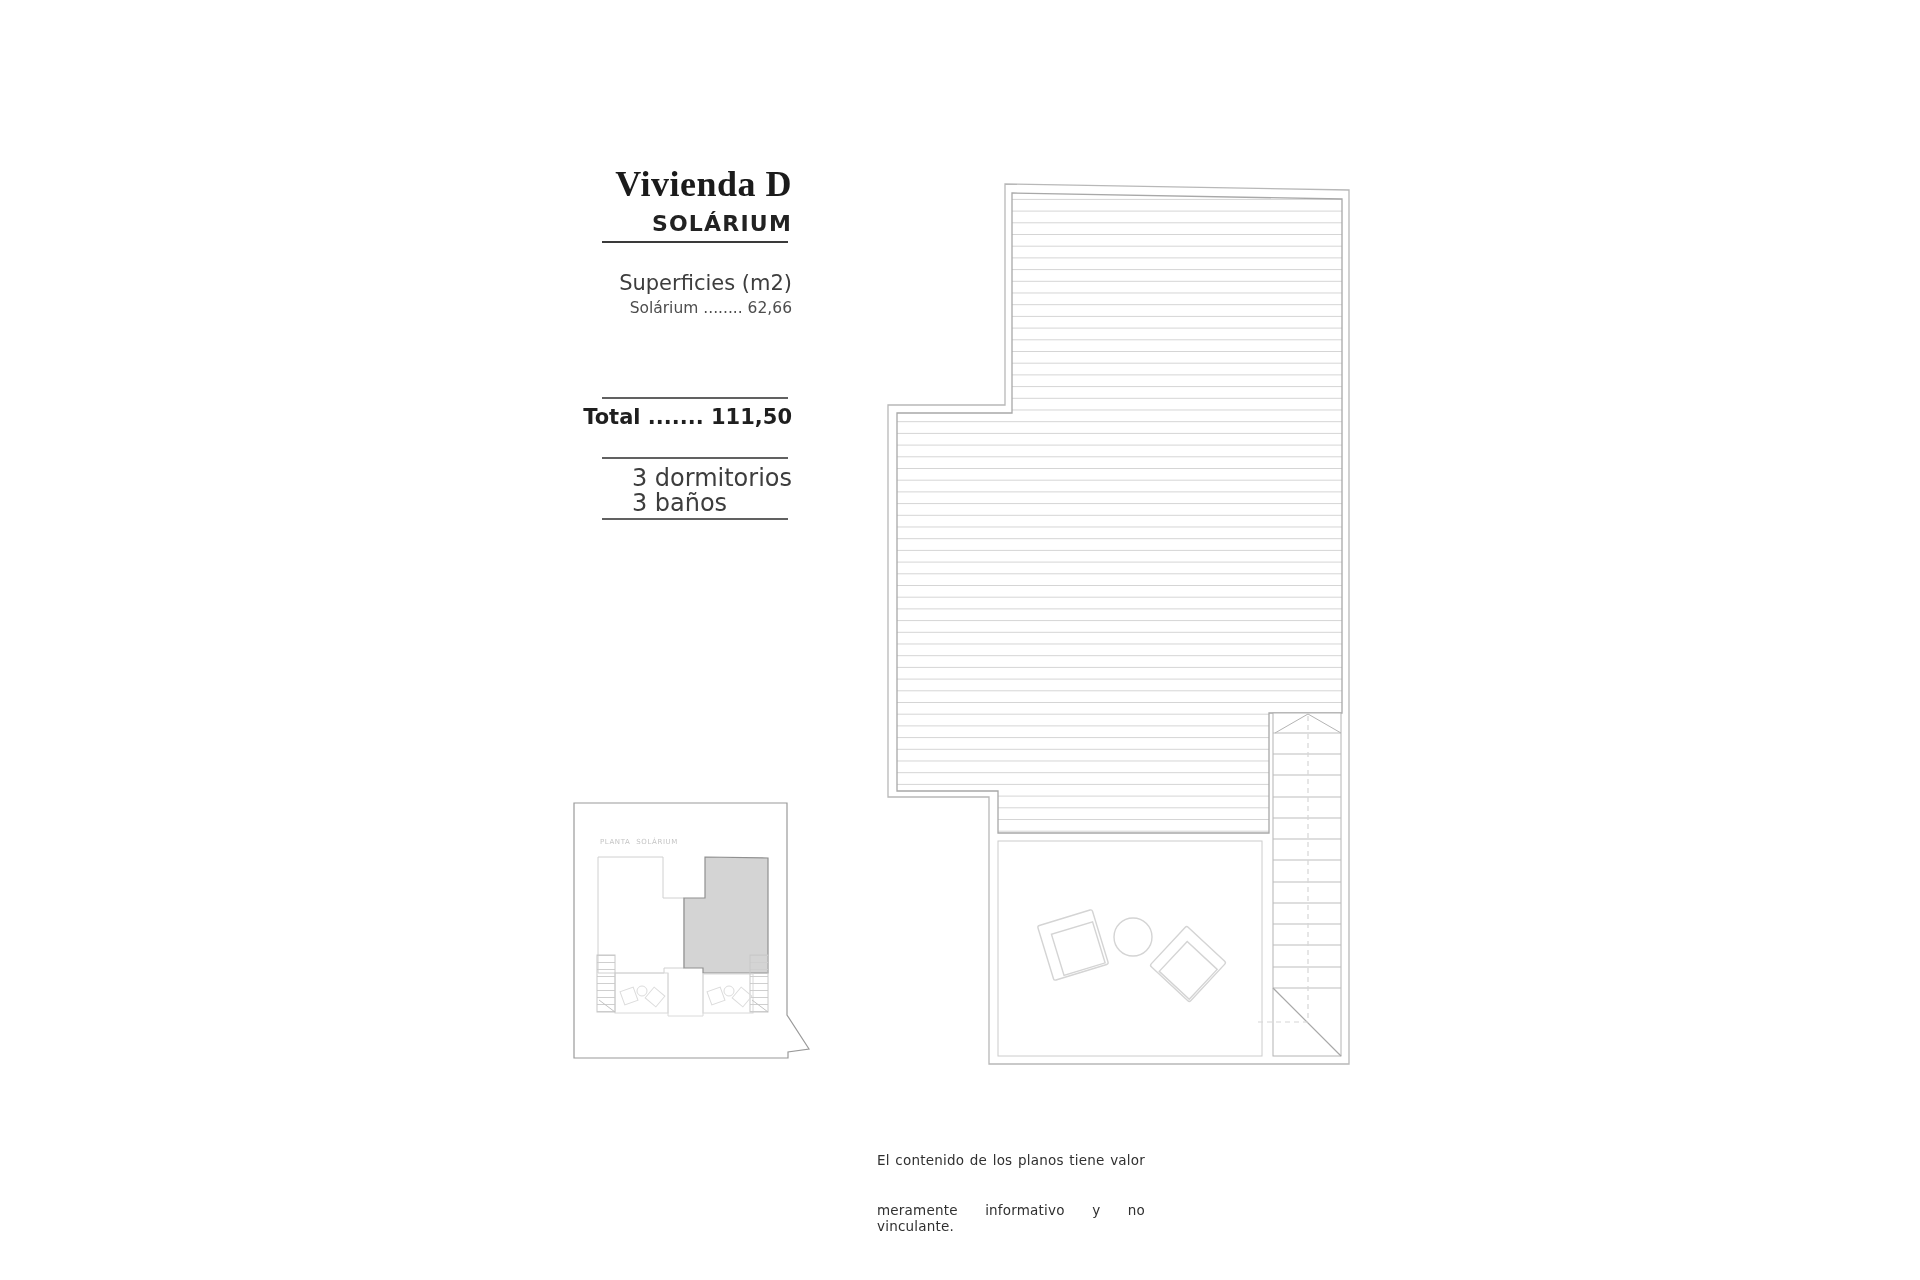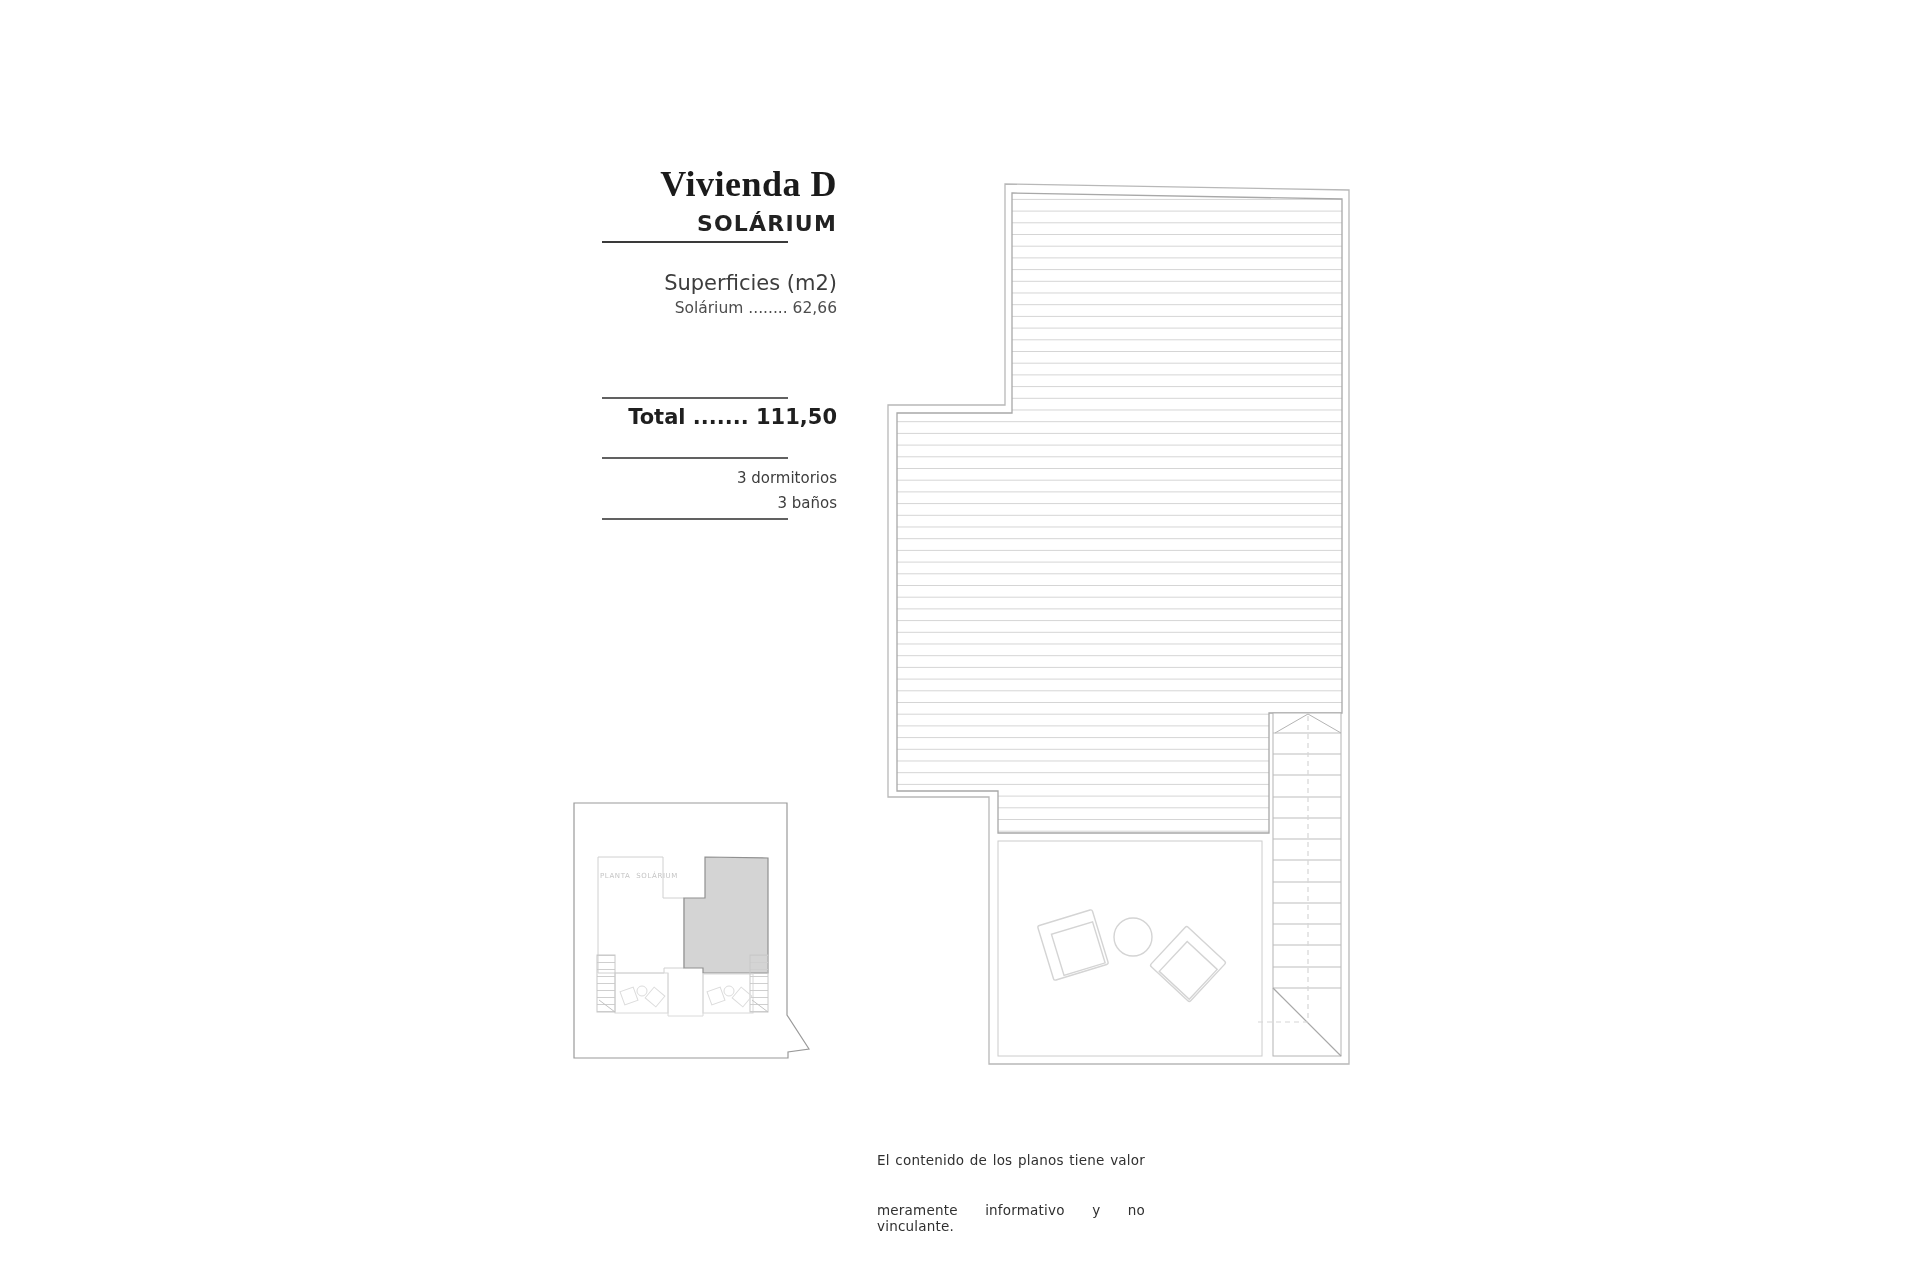--- a/index.html
+++ b/index.html
@@ -3,36 +3,36 @@
 <meta charset="utf-8">
 <title>Vivienda D - Solárium</title>
 <style>
   html,body{margin:0;padding:0;background:#ffffff;}
   .page{position:relative;width:1920px;height:1280px;background:#ffffff;overflow:hidden;
         font-family:"DejaVu Sans",sans-serif;}
   .plan-svg{position:absolute;left:0;top:0;}
 
   
   .abs{position:absolute;white-space:nowrap;}
-  .ralign{right:1083px;text-align:right;}
+  .ralign{right:1128px;text-align:left;}
   .title{top:164px;font-family:"Liberation Serif","DejaVu Serif",serif;
          font-weight:bold;font-size:36px;line-height:40px;color:#1b1b1b;letter-spacing:0.5px;}
   .subtitle{top:212px;font-weight:bold;font-size:22px;line-height:24px;color:#222;letter-spacing:1.2px;}
   .rule{position:absolute;right:1132px;width:186px;background:#4a4a4a;}
   .rule-1{top:241px;height:2px;background:#3a3a3a;}
   .rule-2{top:397px;height:2px;background:#616161;}
   .rule-3{top:457px;height:2px;background:#616161;}
   .rule-4{top:518px;height:2px;background:#616161;}
   .surfaces-heading{top:262px;font-size:21px;line-height:26px;color:#3d3d3d;margin-top:8px;}
   .surface-line{top:299px;font-size:15.5px;line-height:18px;color:#4d4d4d;}
   .total-line{top:404px;font-size:21px;line-height:26px;font-weight:bold;color:#1f1f1f;}
-  .features{top:466px;font-size:15px;line-height:24.5px;color:#3d3d3d;}
+  .features{top:466px;font-size:24px;line-height:24.5px;color:#3d3d3d;}
 
   
-  .keyplan-label{left:600px;top:872px;font-size:7px;letter-spacing:0.6px;word-spacing:3px;
+  .keyplan-label{left:600px;top:838px;font-size:7px;letter-spacing:0.6px;word-spacing:3px;
                  color:#c4c4c4;}
 
   
   .disclaimer{position:absolute;left:877px;top:1119px;width:268px;color:#303030;
               font-size:13.5px;line-height:16.5px;letter-spacing:0.2px;}
   .disclaimer div{text-align:justify;text-align-last:justify;margin-top:33px;}
 </style>
 </head>
 <body>
 

